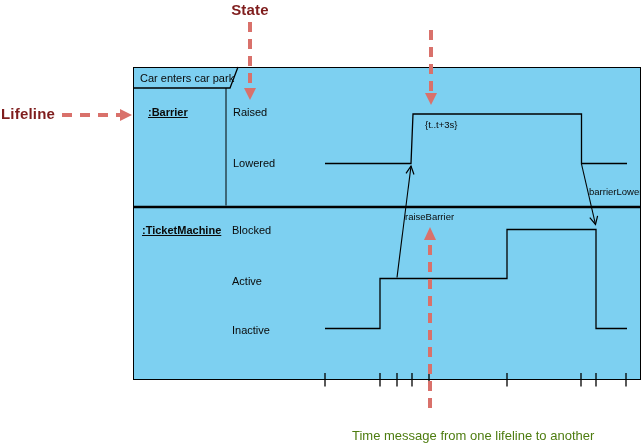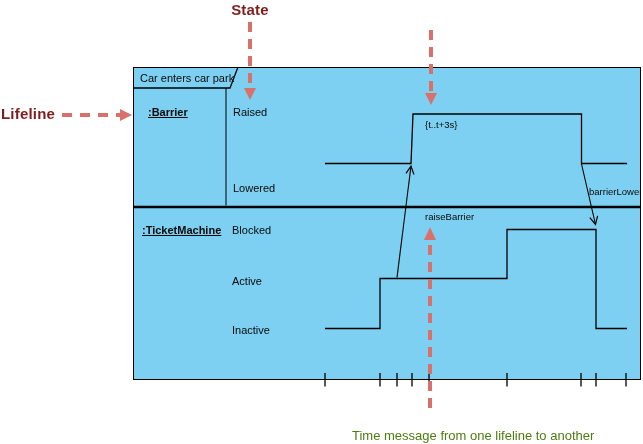--- a/index.html
+++ b/index.html
@@ -35,29 +35,29 @@
 
   <div class="ann ann-state">State</div>
   <div class="ann ann-lifeline">Lifeline</div>
   <div class="ann-sub">Time message from one lifeline to another</div>
 
   <div class="frame">
     <div class="dlabel" style="left:6px;top:4px;">Car enters car park</div>
 
     <div class="dlabel name" style="left:14px;top:38px;">:Barrier</div>
     <div class="dlabel" style="left:99px;top:38px;">Raised</div>
-    <div class="dlabel" style="left:99px;top:89px;margin-top:25px;">Lowered</div>
+    <div class="dlabel" style="left:99px;top:89px;">Lowered</div>
 
     <div class="dlabel name" style="left:8px;top:156px;">:TicketMachine</div>
     <div class="dlabel" style="left:98px;top:156px;">Blocked</div>
     <div class="dlabel" style="left:98px;top:207px;">Active</div>
     <div class="dlabel" style="left:98px;top:256px;">Inactive</div>
 
     <div class="dlabel small" style="left:275px;top:51px;margin-left:16px;">{t..t+3s}</div>
-    <div class="dlabel small" style="left:271px;top:143px;margin-left:20px;">raiseBarrier</div>
+    <div class="dlabel small" style="left:271px;top:143px;">raiseBarrier</div>
     <div class="dlabel small" style="left:455px;top:118px;">barrierLowered</div>
   </div>
 
   <svg class="overlay" width="643" height="444" viewBox="0 0 643 444">
     <defs>
       <marker id="openArrow" markerWidth="14" markerHeight="14" refX="9" refY="5" orient="auto" markerUnits="userSpaceOnUse">
         <path d="M1,1 L9,5 L1,9" fill="none" stroke="#000" stroke-width="1.2"></path>
       </marker>
     </defs>
 

